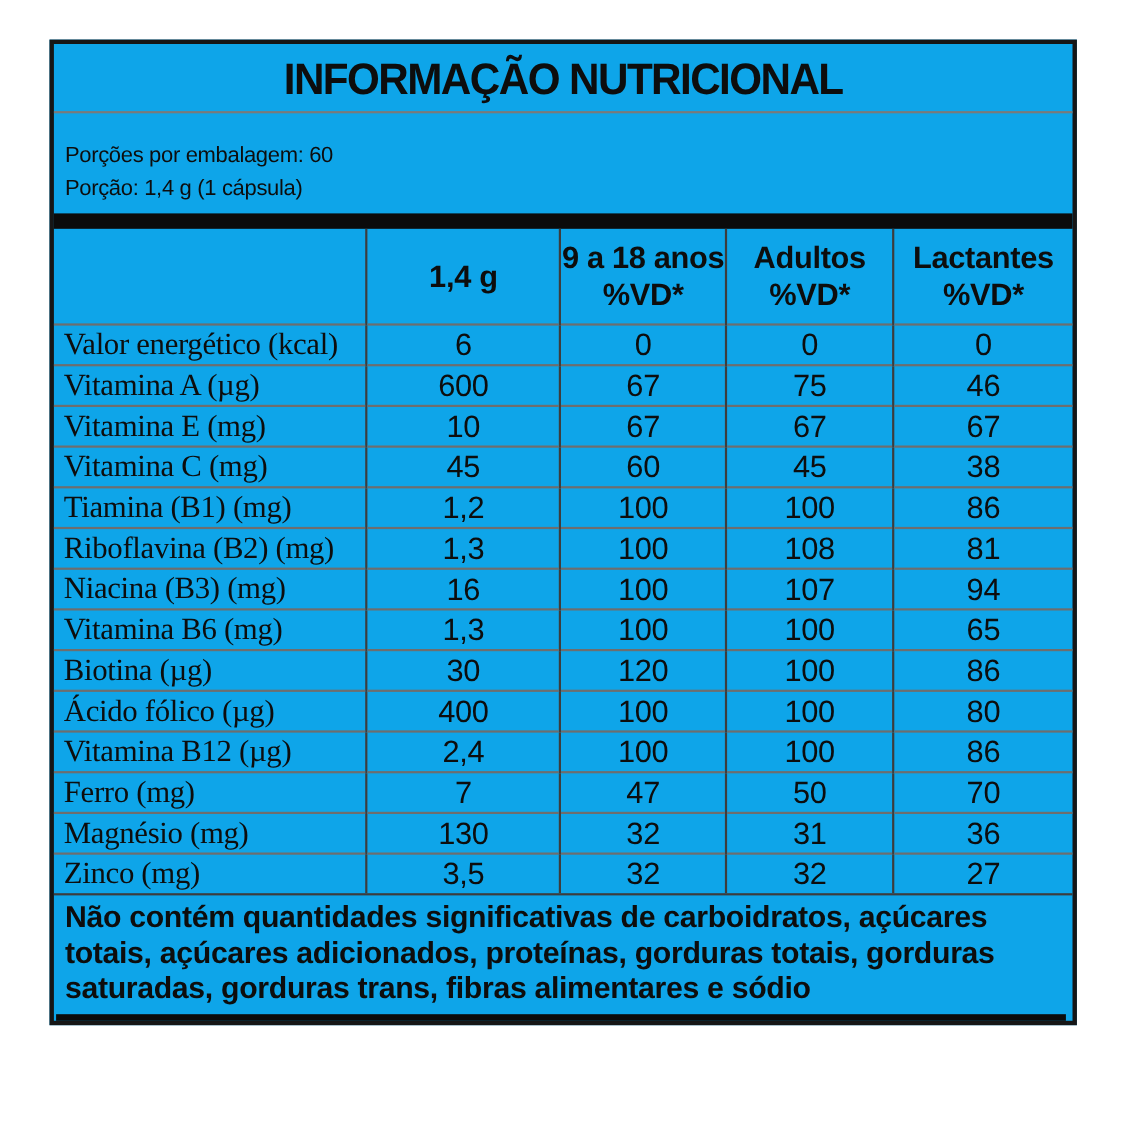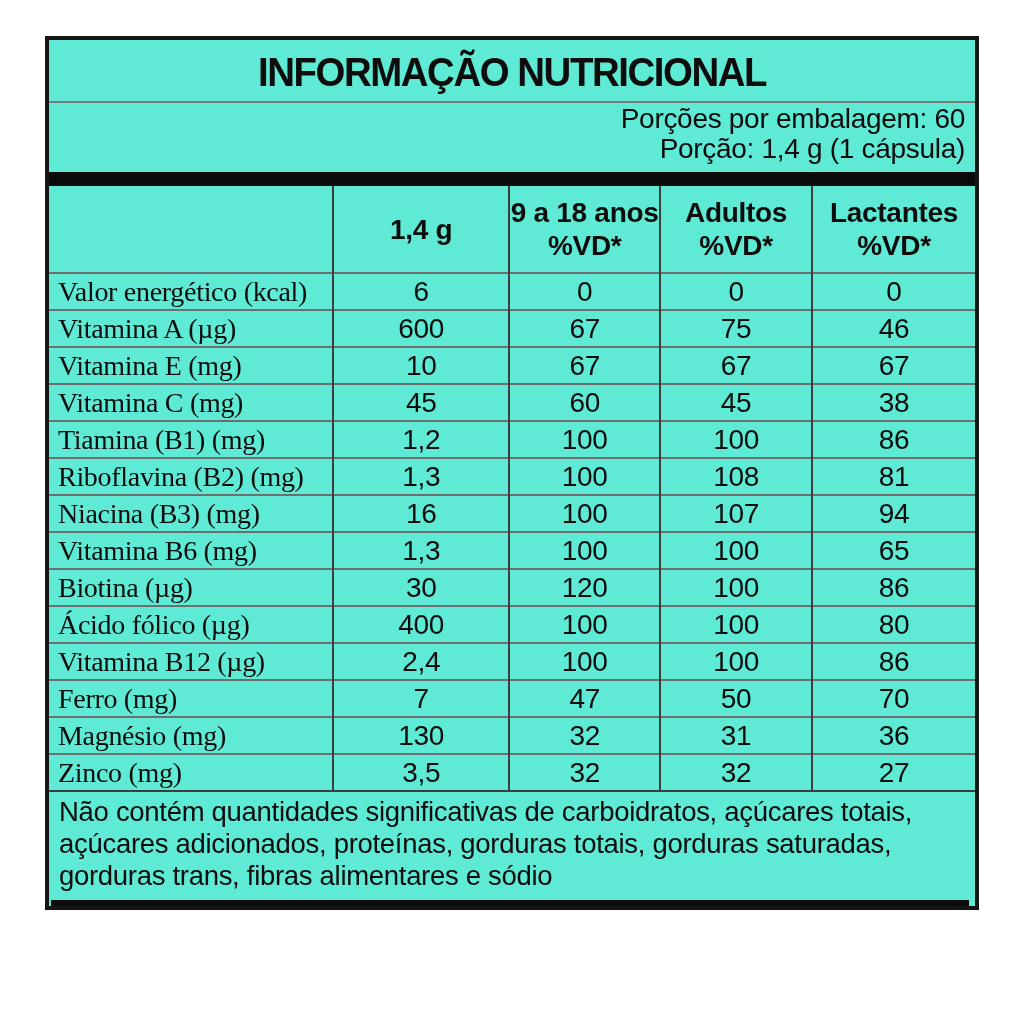--- a/index.html
+++ b/index.html
@@ -10,42 +10,41 @@
     height: 1024px;
     font-family: "Liberation Sans", sans-serif;
     color: #0d0d0d;
     -webkit-font-smoothing: antialiased;
   }
   .label-box {
     box-sizing: border-box;
     width: 934px;
     margin: 36px auto 0 auto;
     border: 4px solid #161616;
-    background: #5eead4;
+    background: #0ea5e9;
     letter-spacing: -0.3px;
   }
   
   .title-section {
     border-bottom: 2px solid #7a7a7a;
     padding: 10px 8px 6px 8px;
   }
   .title-section h1 {
     margin: 0;
     text-align: center;
     font-size: 40px;
     font-weight: bold;
     letter-spacing: -1.5px;
     transform: scaleX(0.96);
   }
   
   .serving-section {
-    padding: 1px 10px 8px 10px;
-    font-size: 28px;
+    padding: 23px 10px 8px 10px;
+    font-size: 20px;
     line-height: 30px;
-    text-align: right;
   }
   
   .thick-bar {
     height: 14px;
     background: #0b0b0b;
   }
   
   table.nutrition {
     width: 100%;
     border-collapse: collapse;
@@ -86,20 +85,21 @@
   table.nutrition tbody td {
     text-align: center;
     font-size: 28px;
   }
   
   .note-section {
     border-top: 2px solid #3d3d3d;
     padding: 4px 10px 8px 10px;
     font-size: 27.5px;
     line-height: 32px;
+    font-weight: bold;
   }
   .divider-heavy {
     height: 6px;
     background: #0b0b0b;
     margin: 0 6px 0 2px;
   }
   .dv-section {
     padding: 8px 10px 10px 10px;
     font-size: 27.5px;
     line-height: 30px;

